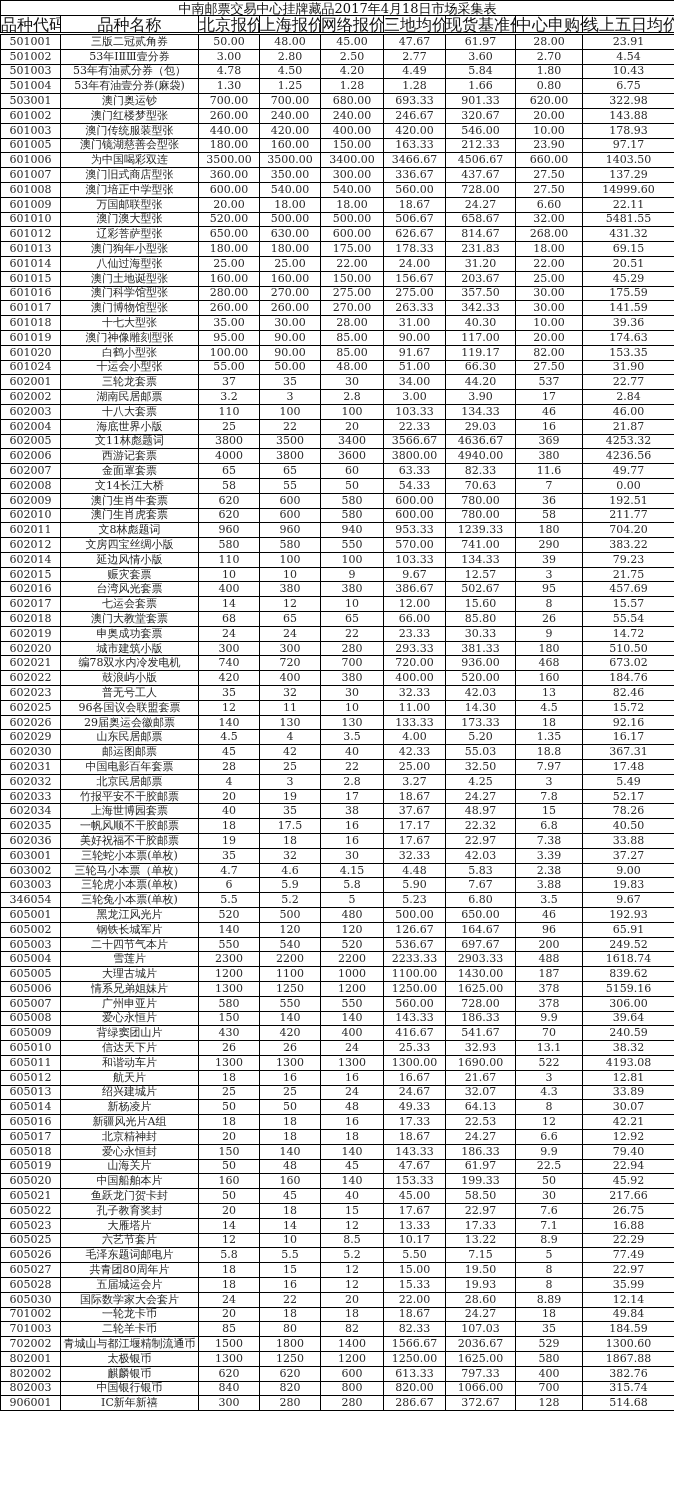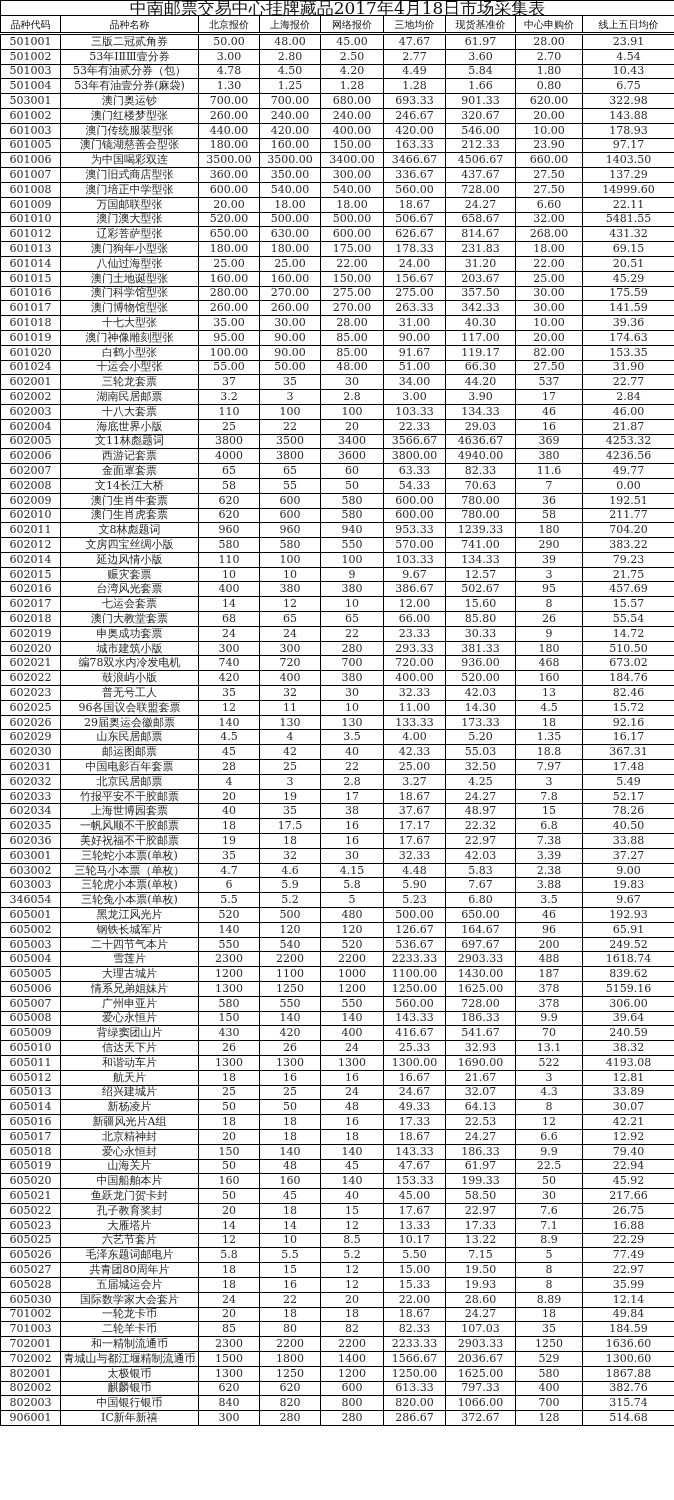--- a/index.html
+++ b/index.html
@@ -21,27 +21,27 @@
     border: 1px solid #000000;
     padding: 0;
     text-align: center;
     vertical-align: middle;
     white-space: nowrap;
     overflow: hidden;
     font-weight: normal;
   }
   .market-table .title-cell {
     height: 14px;
-    font-size: 17px;
+    font-size: 13px;
     line-height: 13px;
     color: #111111;
   }
   .market-table thead th.col-header {
     height: 16px;
-    font-size: 10px;
+    font-size: 16px;
     line-height: 13px;
     border-bottom: 3px double #000000;
     color: #111111;
     margin-top: 30px;
   }
   .market-table tbody td {
     height: 13.8px;
     font-size: 11px;
     line-height: 12px;
   }
@@ -1044,31 +1044,20 @@
         <td class="cell-name">二轮羊卡币</td>
         <td class="cell-beijing_quote">85</td>
         <td class="cell-shanghai_quote">80</td>
         <td class="cell-network_quote">82</td>
         <td class="cell-three_area_avg">82.33</td>
         <td class="cell-spot_benchmark">107.03</td>
         <td class="cell-center_subscription">35</td>
         <td class="cell-online_5day_avg">184.59</td>
       </tr>
       <tr>
-        <td class="cell-code">702001</td>
-        <td class="cell-name">和一精制流通币</td>
-        <td class="cell-beijing_quote">2300</td>
-        <td class="cell-shanghai_quote">2200</td>
-        <td class="cell-network_quote">2200</td>
-        <td class="cell-three_area_avg">2233.33</td>
-        <td class="cell-spot_benchmark">2903.33</td>
-        <td class="cell-center_subscription">1250</td>
-        <td class="cell-online_5day_avg">1636.60</td>
-      </tr>
-      <tr>
         <td class="cell-code">702002</td>
         <td class="cell-name">青城山与都江堰精制流通币</td>
         <td class="cell-beijing_quote">1500</td>
         <td class="cell-shanghai_quote">1800</td>
         <td class="cell-network_quote">1400</td>
         <td class="cell-three_area_avg">1566.67</td>
         <td class="cell-spot_benchmark">2036.67</td>
         <td class="cell-center_subscription">529</td>
         <td class="cell-online_5day_avg">1300.60</td>
       </tr>

